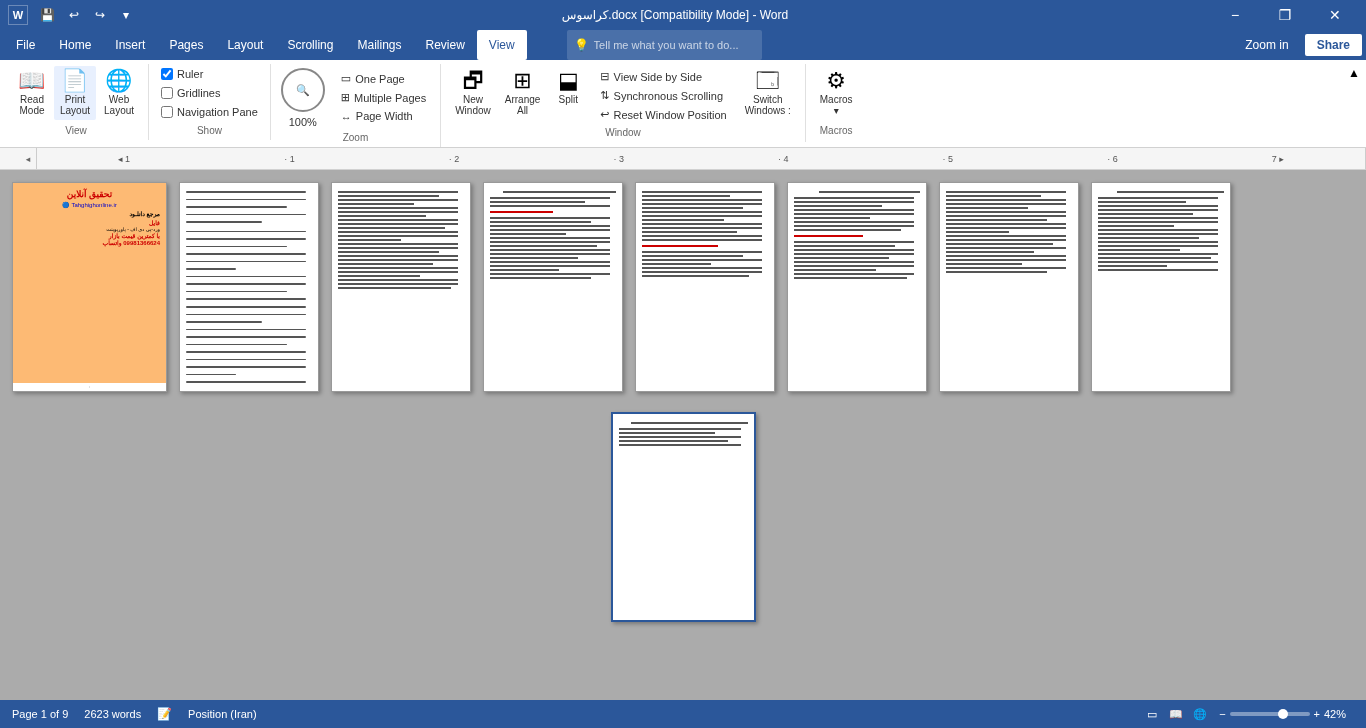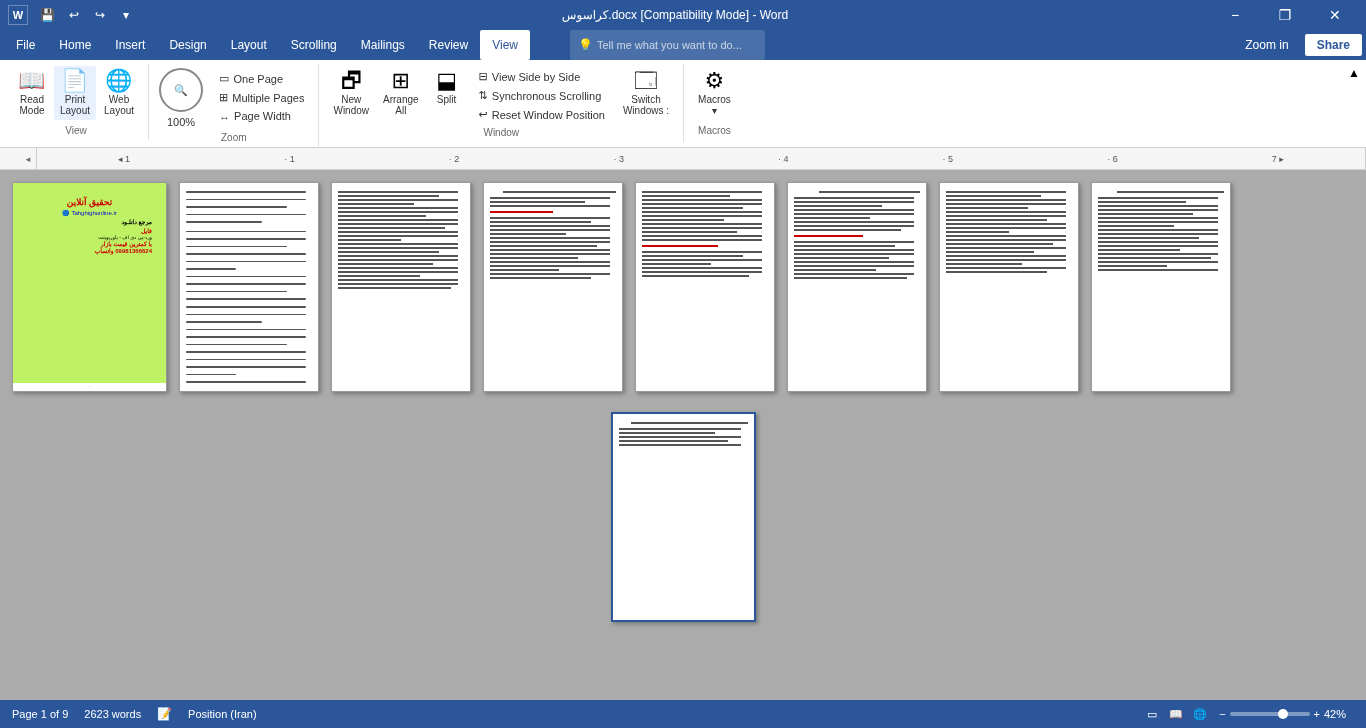--- a/index.html
+++ b/index.html
@@ -195,21 +195,21 @@
     <div class="titlebar-btn">−</div>
     <div class="titlebar-btn">❐</div>
     <div class="titlebar-btn close">✕</div>
   </div>
 </div>
 
 <div class="menu-bar">
   <div class="menu-item">File</div>
   <div class="menu-item">Home</div>
   <div class="menu-item">Insert</div>
-  <div class="menu-item">Design</div>
+  <div class="menu-item">Pages</div>
   <div class="menu-item">Layout</div>
   <div class="menu-item">Scrolling</div>
   <div class="menu-item">Mailings</div>
   <div class="menu-item">Review</div>
   <div class="menu-item active">View</div>
   <div class="tell-me-box">
     <span>💡</span>
     <input type="text" placeholder="Tell me what you want to do..." style="">
   </div>
   <div class="sign-in-area">
@@ -231,20 +231,34 @@
         <div class="label">Print<br>Layout</div>
       </div>
       <div class="ribbon-btn-large">
         <div class="icon">🌐</div>
         <div class="label">Web<br>Layout</div>
       </div>
     </div>
     <div class="ribbon-group-label">View</div>
   </div>
 
+  <div class="ribbon-group" style="justify-content:space-between;">
+    <div class="ribbon-group-content" style="flex-direction:column; align-items:flex-start; gap:3px;">
+      <label class="ribbon-check">
+        <input type="checkbox" checked="" style=""> Ruler
+      </label>
+      <label class="ribbon-check">
+        <input type="checkbox" style=""> Gridlines
+      </label>
+      <label class="ribbon-check">
+        <input type="checkbox" style=""> Navigation Pane
+      </label>
+    </div>
+    <div class="ribbon-group-label">Show</div>
+  </div>
 
   <div class="ribbon-group" style="justify-content:space-between;">
     <div class="ribbon-group-content" style="align-items:center;">
       <div style="display:flex; flex-direction:column; align-items:center; gap:2px;">
         <div class="zoom-circle">
           <span>🔍</span>
         </div>
         <div class="zoom-pct">100%</div>
       </div>
       <div style="margin-left:6px; display:flex; flex-direction:column; gap:2px;">
@@ -322,21 +336,21 @@
       <span>· 5</span>
       <span>· 6</span>
       <span>7 ▸</span>
     </div>
   </div>
 </div>
 
 <div class="doc-area">
 
   <div class="page-thumb" style="width:155px; height:210px;">
-    <div style="background:#bef264; padding:14px; height:100%; direction:rtl;">
+    <div style="background:#fdba74; padding:6px; height:100%; direction:rtl;">
       <div style="font-size:9px; font-weight:bold; color:#cc0000; text-align:center;">تحقیق آنلاین</div>
       <div style="font-size:6px; color:#0000cc; text-align:center; margin:2px 0;">Tahghighonline.ir 🔵</div>
       <div style="font-size:6px; font-weight:bold; color:#000; margin:2px 0;">مرجع دانلـود</div>
       <div style="font-size:6px; font-weight:bold; color:#cc0000;">فایل</div>
       <div style="font-size:5px; color:#000;">ورد-پی دی اف - پاورپوینت</div>
       <div style="font-size:6px; font-weight:bold; color:#cc0000;">با کمترین قیمت بازار</div>
       <div style="font-size:6px; color:#cc0000; font-weight:bold;">09981366624 واتساپ</div>
     </div>
     <div style="background:white; padding:2px; font-size:3px; text-align:center; color:#999;">١</div>
   </div>

